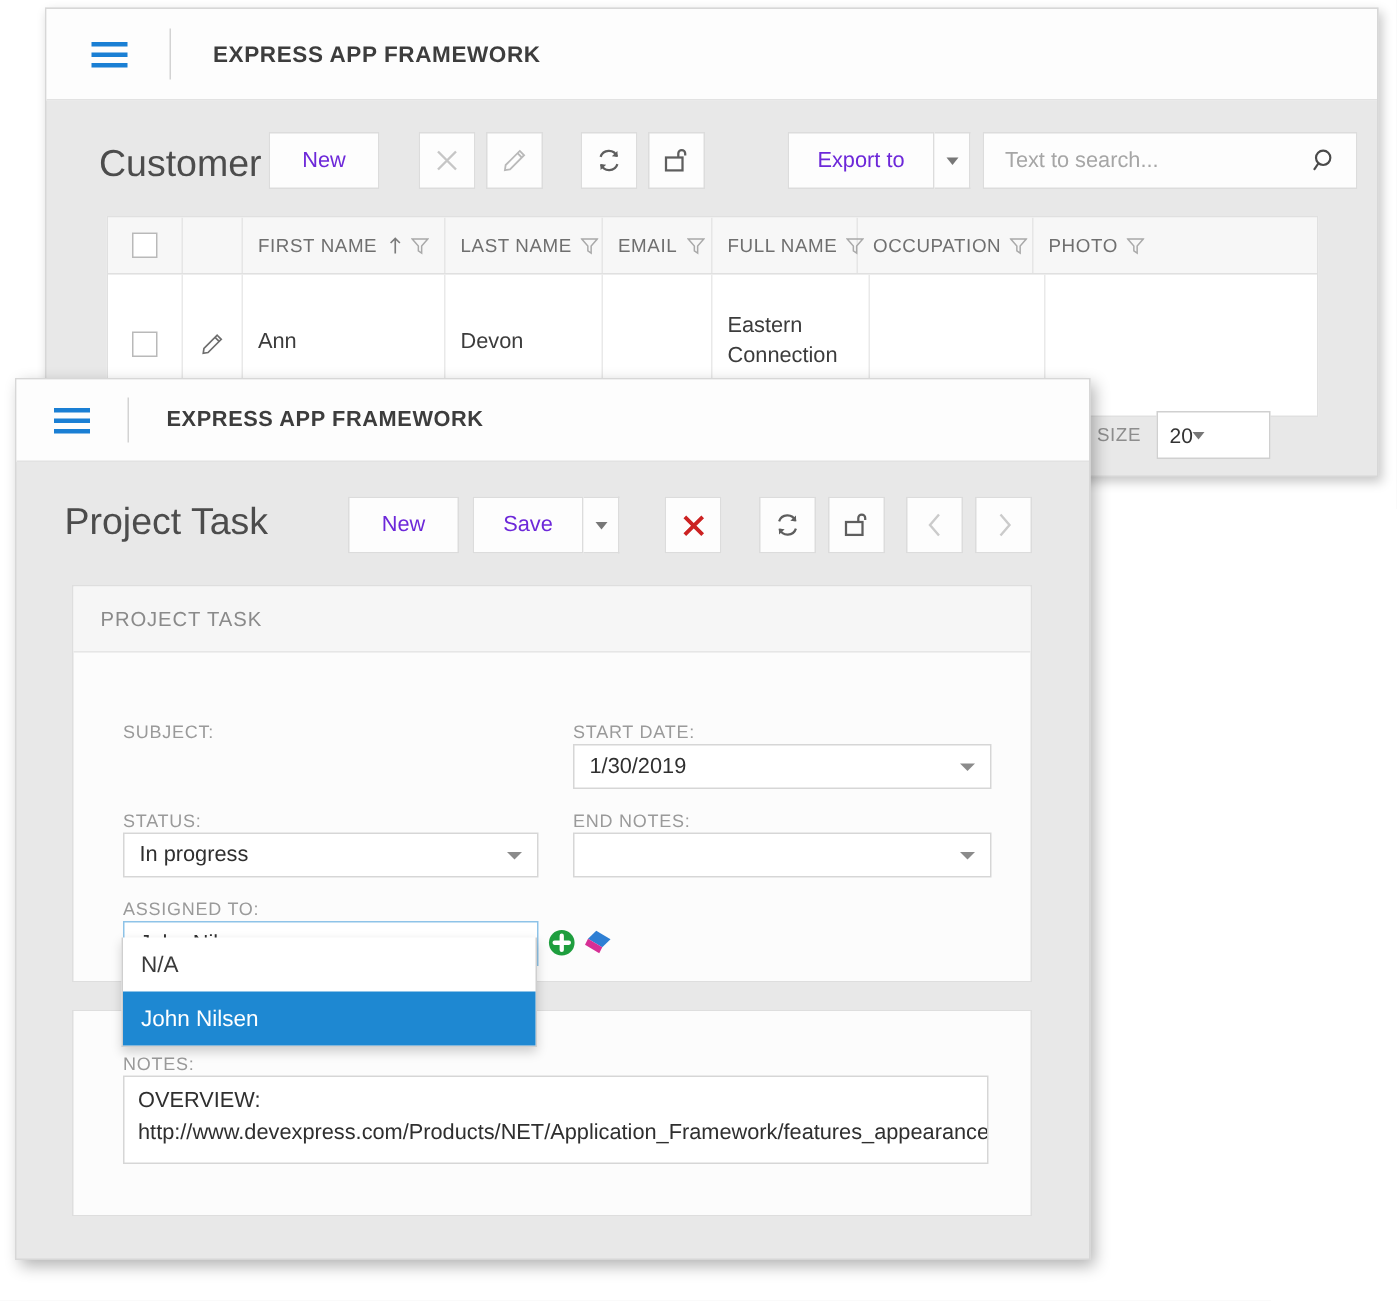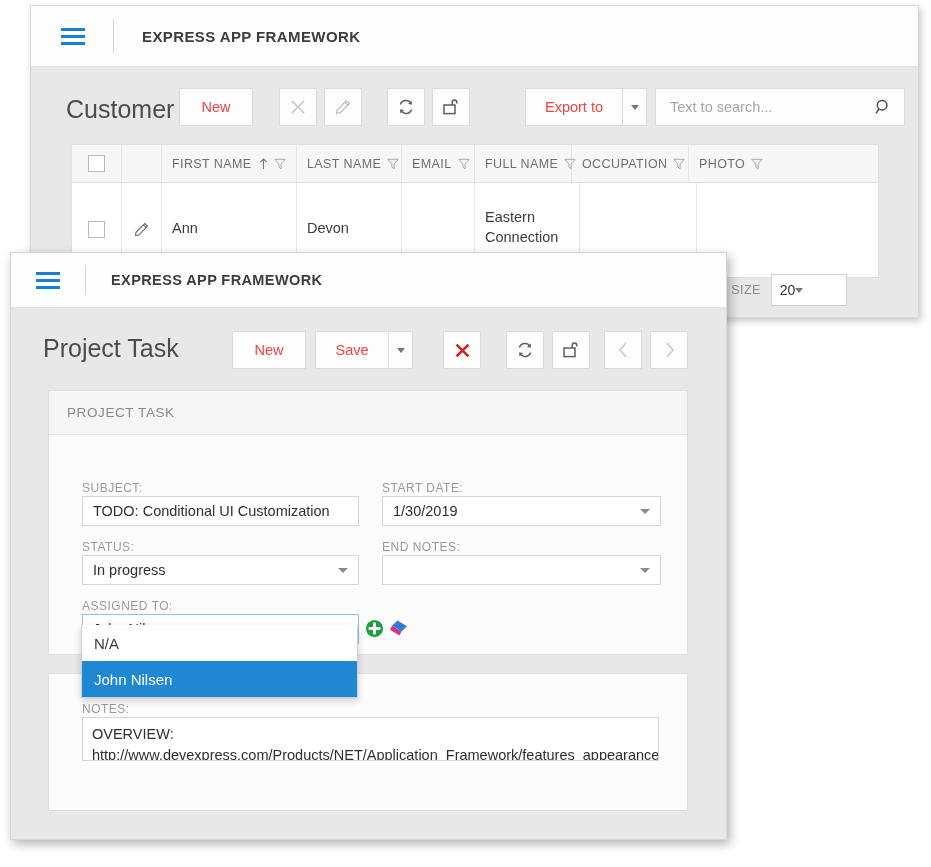--- a/index.html
+++ b/index.html
@@ -67,21 +67,21 @@
     font-weight: normal;
     white-space: nowrap;
   }
   .btn {
     background: #fdfdfd;
     border: 1px solid #dcdcdc;
     box-sizing: border-box;
     display: inline-flex;
     align-items: center;
     justify-content: center;
-    color: #ef4444;
+    color: #6d28d9;
     cursor: pointer;
     user-select: none;
   }
   .btn.icon-btn { color: #6e6e6e; }
   .btn.disabled { color: #cccccc; }
   .btn.split-arrow { border-left: none; }
   .caret {
     width: 0; height: 0;
     border-left: 4px solid transparent;
     border-right: 4px solid transparent;
@@ -472,23 +472,20 @@
       <svg width="15" height="18" viewBox="0 0 15 18">
         <path d="M5 2 L11 9 L5 16" stroke="#cbcbcb" stroke-width="1.6" fill="none"></path>
       </svg>
     </div>
   </div>
 
   <div class="panel" style="left:37px; top:137px; width:640px; height:265px;">
     <div class="panel-head">PROJECT TASK</div>
 
     <span class="fl" style="left:33px; top:90px;">SUBJECT:</span>
-    <div class="field" style="left:33px; top:105px; width:277px; height:30px;">
-      <span class="val">TODO: Conditional UI Customization</span>
-    </div>
 
     <span class="fl" style="left:333px; top:90px;">START DATE:</span>
     <div class="field" style="left:333px; top:105px; width:279px; height:30px;">
       <span class="val">1/30/2019</span>
       <span class="ddarrow"></span>
     </div>
 
     <span class="fl" style="left:33px; top:149px;">STATUS:</span>
     <div class="field" style="left:33px; top:164px; width:277px; height:30px;">
       <span class="val">In progress</span>
@@ -524,18 +521,18 @@
     <div class="dd-item">
       <span>N/A</span>
     </div>
     <div class="dd-item sel">
       <span>John Nilsen</span>
     </div>
   </div>
 
   <div class="panel" style="left:37px; top:420px; width:640px; height:138px;">
     <span class="fl" style="left:33px; top:28px;">NOTES:</span>
-    <div class="memo" style="left:33px; top:43px; width:577px; height:44px;">
+    <div class="memo" style="left:33px; top:43px; width:577px; height:59px;">
       <div>OVERVIEW:</div>
       <div>http://www.devexpress.com/Products/NET/Application_Framework/features_appearance.xml</div>
     </div>
   </div>
 </div>
 
 </body></html>

